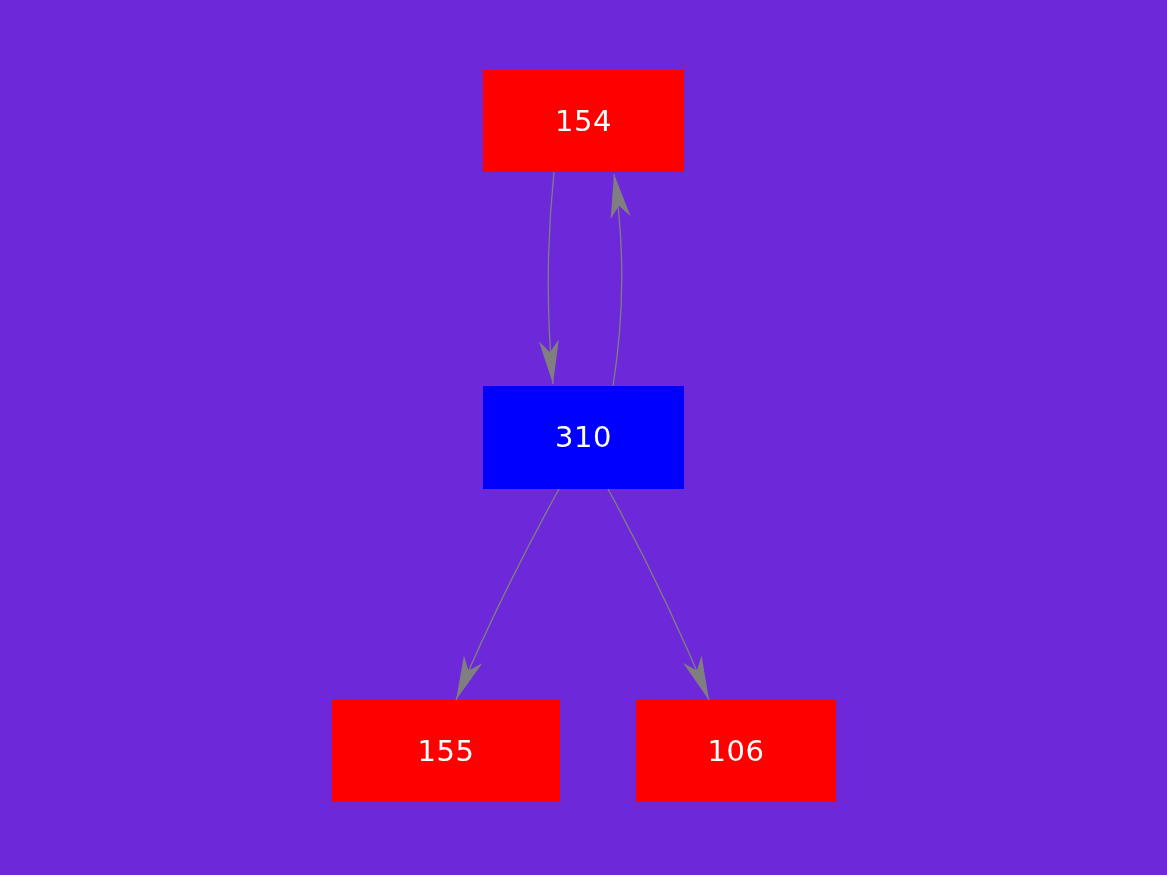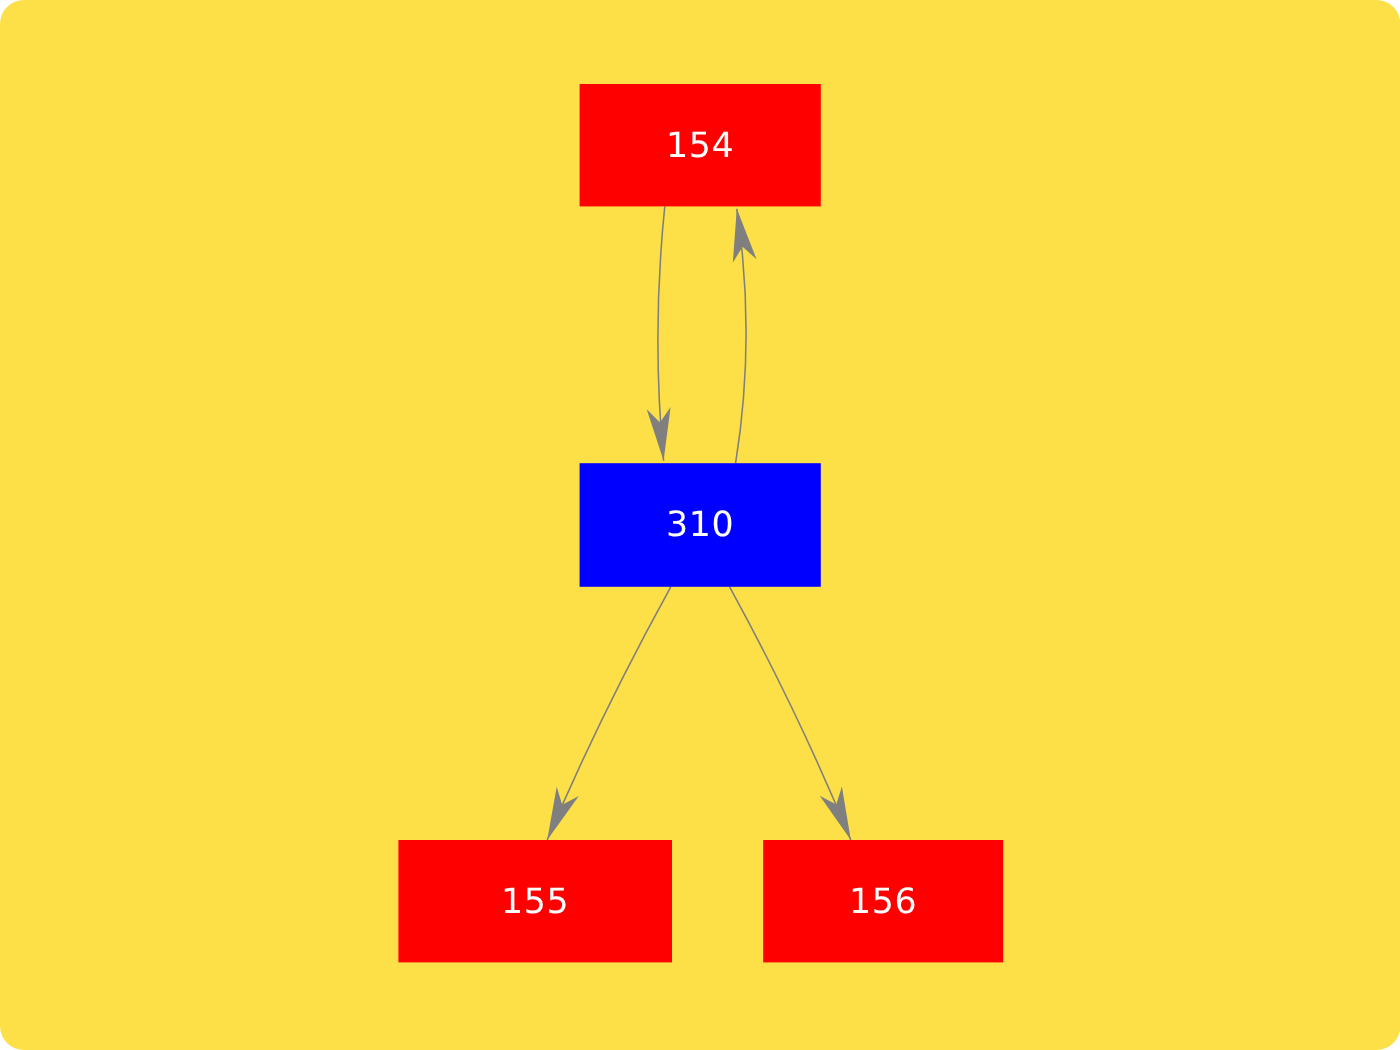--- a/index.html
+++ b/index.html
@@ -34,21 +34,21 @@
     font-size: 29px;
     line-height: 1;
   }
   .node-label {
     letter-spacing: 0.5px;
   }
 </style>
 </head>
 <body>
 
-<div class="stage" style="background: #fde047; border-radius: 20px;">
+<div class="stage" style="background: #6d28d9;">
 
   <svg class="edges-layer" width="1167" height="875" viewBox="0 0 1167 875">
     <defs>
       <marker id="arrow-dart" markerUnits="userSpaceOnUse" markerWidth="48" markerHeight="24" refX="44" refY="11" orient="auto" overflow="visible">
         <path d="M 44 11 L 0 1 L 12 11 L 0 21 Z" fill="#7f7f7f"></path>
       </marker>
     </defs>
 
     <path class="edge-path" d="M 554 172 Q 543 278 553 384" marker-end="url(#arrow-dart)" stroke="#7f7f7f"></path>
     <path class="edge-path" d="M 613 386 Q 630 280 614 174" marker-end="url(#arrow-dart)" stroke="#7f7f7f"></path>
@@ -62,16 +62,16 @@
 
   <div class="node" style="left: 483px; top: 386px; width: 201px; height: 103px; background: rgb(0, 0, 255); color: rgb(255, 255, 255); text-align: right;">
     <span class="node-label">310</span>
   </div>
 
   <div class="node" style="left: 332px; top: 700px; width: 228px; height: 102px; background: rgb(255, 0, 0); color: rgb(255, 255, 255);">
     <span class="node-label">155</span>
   </div>
 
   <div class="node" style="left: 636px; top: 700px; width: 200px; height: 102px; background: rgb(255, 0, 0); color: rgb(255, 255, 255);">
-    <span class="node-label">156</span>
+    <span class="node-label">106</span>
   </div>
 
 </div>
 
 </body></html>

